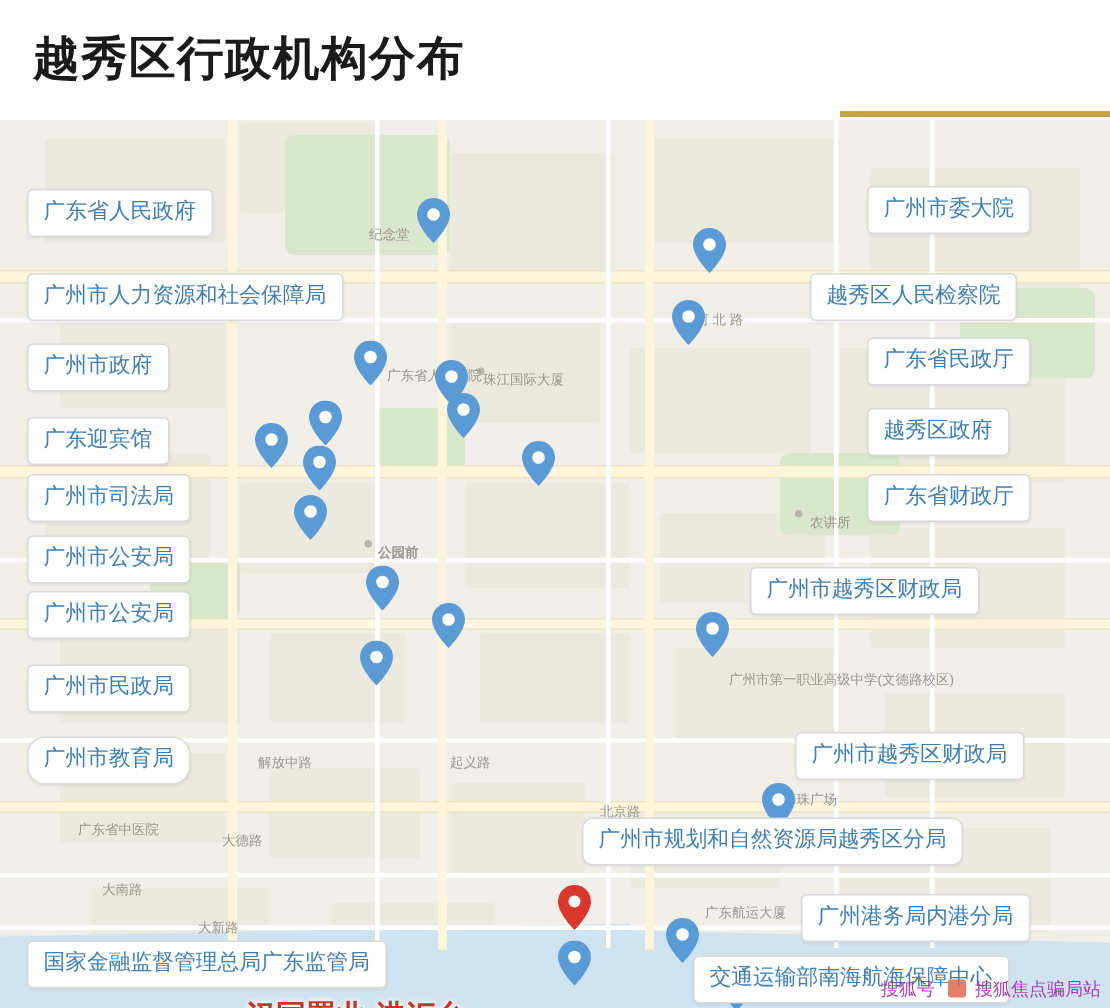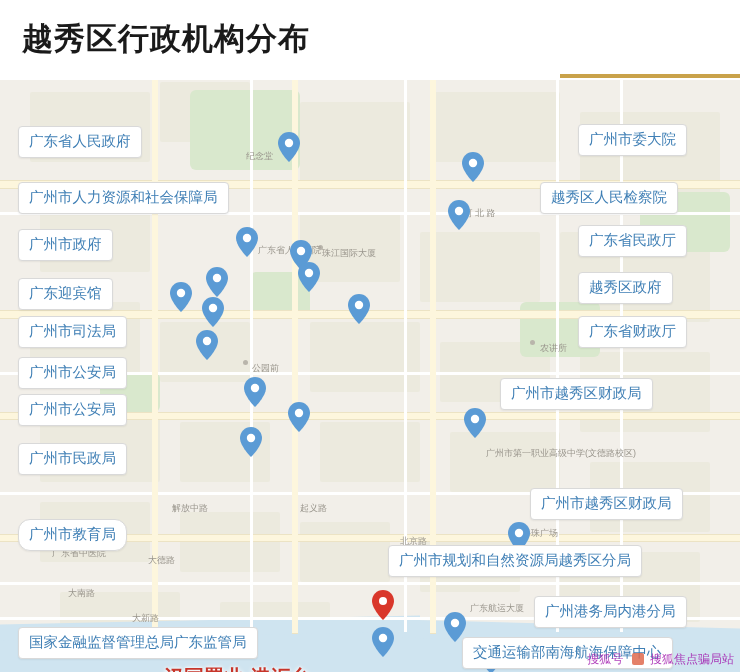--- a/index.html
+++ b/index.html
@@ -204,21 +204,21 @@
     <div class="poi-dot" style="left:243px; top:288px;"></div>
     <div class="poi-dot" style="left:249px; top:170px;"></div>
     <div class="poi-dot" style="left:318px; top:173px;"></div>
     <div class="poi-dot" style="left:530px; top:268px;"></div>
     <div class="poi-dot" style="left:512px; top:452px;"></div>
 
     <div id="base-labels">
         <div class="maplabel" style="left: 246px; top: 78px;">纪念堂</div>
         <div class="maplabel" style="left: 322px; top: 175px;">珠江国际大厦</div>
         <div class="maplabel" style="left: 452px; top: 135px;">天 河 北 路</div>
-        <div class="maplabel" style="left: 252px; top: 290px;">公园前</div>
+        <div class="maplabel" style="left: 252px; top: 290px; font-weight: bold;">公园前</div>
         <div class="maplabel" style="left: 258px; top: 172px;">广东省人民医院</div>
         <div class="maplabel" style="left: 540px; top: 270px;">农讲所</div>
         <div class="maplabel" style="left: 486px; top: 375px;">广州市第一职业高级中学(文德路校区)</div>
         <div class="maplabel" style="left: 400px; top: 463px;">北京路</div>
         <div class="maplabel" style="left: 52px; top: 475px;">广东省中医院</div>
         <div class="maplabel" style="left: 148px; top: 482px;">大德路</div>
         <div class="maplabel" style="left: 68px; top: 515px;">大南路</div>
         <div class="maplabel" style="left: 100px; top: 540px; margin-left: 32px;">大新路</div>
         <div class="maplabel" style="left: 522px; top: 455px;">海珠广场</div>
         <div class="maplabel" style="left: 470px; top: 530px;">广东航运大厦</div>
@@ -361,32 +361,32 @@
 
   <div id="chips-left">
       <div class="chip left" style="top: 126px;">广东省人民政府</div>
       <div class="chip left" style="top: 182px;">广州市人力资源和社会保障局</div>
       <div class="chip left" style="top: 229px;">广州市政府</div>
       <div class="chip left" style="top: 278px;">广东迎宾馆</div>
       <div class="chip left" style="top: 316px;">广州市司法局</div>
       <div class="chip left" style="top: 357px;">广州市公安局</div>
       <div class="chip left" style="top: 394px;">广州市公安局</div>
       <div class="chip left" style="top: 443px;">广州市民政局</div>
-      <div class="chip left" style="top: 519px; border-radius: 12px;">广州市教育局</div>
+      <div class="chip left" style="top: 491px; border-radius: 12px;">广州市教育局</div>
       <div class="chip left" style="top: 627px;">国家金融监督管理总局广东监管局</div>
     </div>
   <div id="chips-right">
       <div class="chip" style="left: 578px; top: 124px;">广州市委大院</div>
       <div class="chip" style="left: 540px; top: 182px;">越秀区人民检察院</div>
       <div class="chip" style="left: 578px; top: 225px;">广东省民政厅</div>
       <div class="chip" style="left: 578px; top: 272px;">越秀区政府</div>
       <div class="chip" style="left: 578px; top: 316px;">广东省财政厅</div>
       <div class="chip" style="left: 500px; top: 378px;">广州市越秀区财政局</div>
       <div class="chip" style="left: 530px; top: 488px;">广州市越秀区财政局</div>
-      <div class="chip" style="left: 388px; top: 545px;">广州市规划和自然资源局越秀区分局</div>
+      <div class="chip" style="left: 388px; top: 545px; border-radius: 7px;">广州市规划和自然资源局越秀区分局</div>
       <div class="chip" style="left: 534px; top: 596px;">广州港务局内港分局</div>
       <div class="chip" style="left: 462px; top: 637px;">交通运输部南海航海保障中心</div>
     </div>
 
   <div id="watermark">
     <span>搜狐号</span>
     <span id="wm-icon"></span>
     <span>搜狐焦点骗局站</span>
   </div>
 

